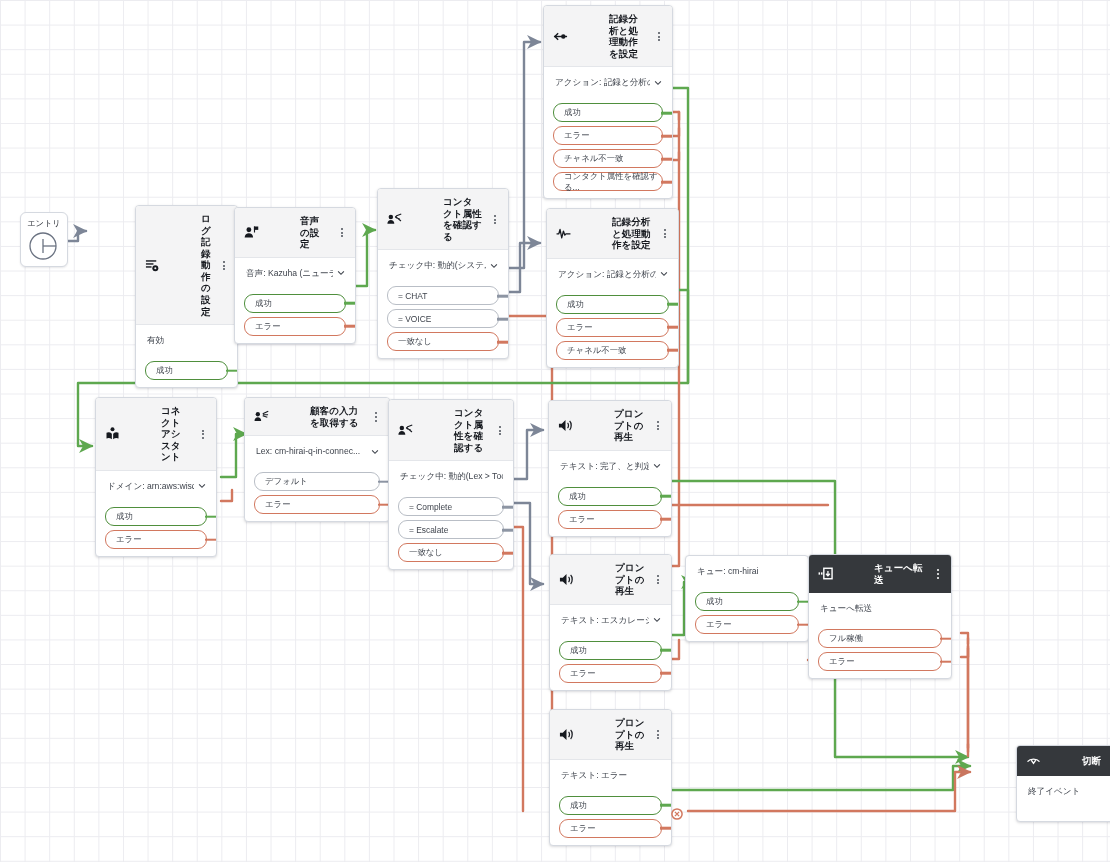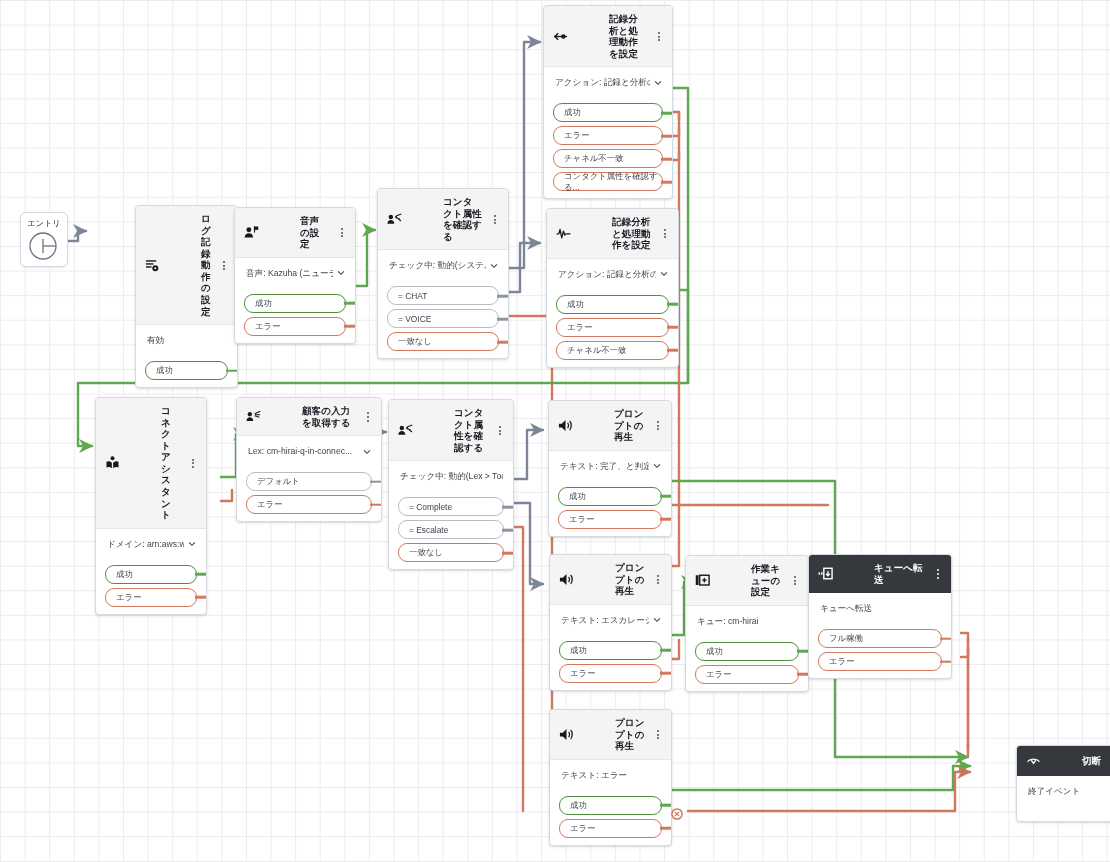--- a/index.html
+++ b/index.html
@@ -339,21 +339,21 @@
           <div class="port err">
             <span>エラー</span>
             <span class="stub" style="background:#d2785f"></span>
           </div>
           <div class="port err">
             <span>チャネル不一致</span>
             <span class="stub" style="background:#d2785f"></span>
           </div>
         </div>
       </div>
-      <div class="node" style="left: 95px; top: 397px; width: 112px;">
+      <div class="node" style="left: 95px; top: 397px; width: 122px;">
         <div class="hdr">
           <span class="ico"><svg viewBox="0 0 16 16" width="15" height="15">
               <circle cx="8" cy="3.4" r="2.1" fill="#16191f"></circle>
               <path d="M1.6,7.3 C3.6,6.2 5.6,6.7 7.3,8.2 L7.3,14.2 C5.6,12.7 3.6,12.2 1.6,13.3 Z" fill="#16191f"></path>
               <path d="M14.4,7.3 C12.4,6.2 10.4,6.7 8.7,8.2 L8.7,14.2 C10.4,12.7 12.4,12.2 14.4,13.3 Z" fill="#16191f"></path>
             </svg></span>
           <span class="title">コネクトアシスタント</span>
           <span class="kebab">
             <i></i>
             <i></i>
@@ -370,21 +370,21 @@
           <div class="port ok">
             <span>成功</span>
             <span class="stub" style="background:#5ea84f"></span>
           </div>
           <div class="port err">
             <span>エラー</span>
             <span class="stub" style="background:#d2785f"></span>
           </div>
         </div>
       </div>
-      <div class="node" style="left: 236px; top: 397px; width: 146px;">
+      <div class="node" style="left: 244px; top: 397px; width: 146px;">
         <div class="hdr">
           <span class="ico"><svg viewBox="0 0 16 16" width="15" height="15">
               <circle cx="4.1" cy="5.6" r="2.3" fill="#16191f"></circle>
               <path d="M0.6,12.7 C0.6,10.1 2.1,8.8 4.1,8.8 C6.1,8.8 7.6,10.1 7.6,12.7 Z" fill="#16191f"></path>
               <path d="M9.3,5.0 L15.2,2.4 M9.3,7.2 L14.2,8.8 M9.5,6.1 L15.0,6.1" stroke="#16191f" stroke-width="1.2" fill="none"></path>
             </svg></span>
           <span class="title">顧客の入力を取得する</span>
           <span class="kebab">
             <i></i>
             <i></i>
@@ -497,33 +497,20 @@
             <span>成功</span>
             <span class="stub" style="background:#5ea84f"></span>
           </div>
           <div class="port err">
             <span>エラー</span>
             <span class="stub" style="background:#d2785f"></span>
           </div>
         </div>
       </div>
       <div class="node" style="left: 685px; top: 555px; width: 124px;">
-        <div class="hdr">
-          <span class="ico"><svg viewBox="0 0 16 16" width="15" height="15">
-              <rect x="0.8" y="2.4" width="3" height="10.4" fill="#16191f"></rect>
-              <rect x="5" y="2.4" width="10" height="10.4" fill="none" stroke="#16191f" stroke-width="1.5"></rect>
-              <path d="M10,5.2 L10,10 M7.6,7.6 L12.4,7.6" stroke="#16191f" stroke-width="1.5"></path>
-            </svg></span>
-          <span class="title">作業キューの設定</span>
-          <span class="kebab">
-            <i></i>
-            <i></i>
-            <i></i>
-          </span>
-        </div>
         <div class="body">
           <span class="btxt">キュー: cm-hirai</span>
         </div>
         <div class="ports">
           <div class="port ok">
             <span>成功</span>
             <span class="stub" style="background:#5ea84f"></span>
           </div>
           <div class="port err">
             <span>エラー</span>

